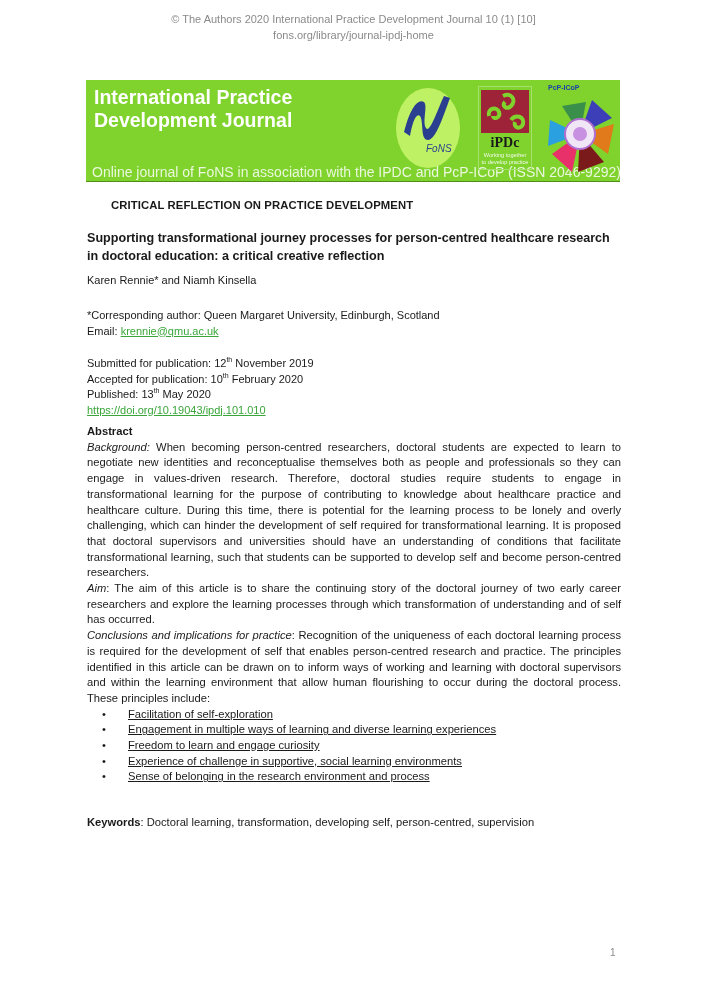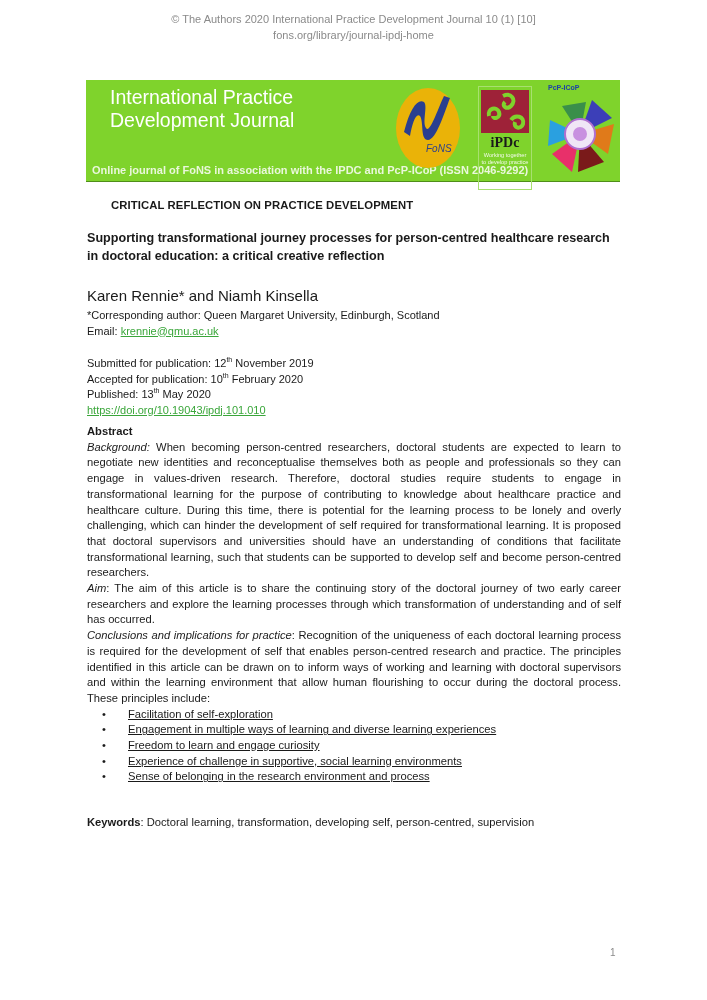--- a/index.html
+++ b/index.html
@@ -3,39 +3,39 @@
   <meta charset="utf-8">
   <style>
     html, body { margin: 0; padding: 0; background: #ffffff; }
     body { width: 707px; height: 1000px; position: relative; overflow: hidden;
            font-family: "Liberation Sans", sans-serif; color: #1a1a1a; }
     .page-header { position: absolute; top: 11px; left: 0; width: 707px; text-align: center;
                    font-size: 11px; line-height: 16px; color: #8a8a8a; }
     .banner { position: absolute; left: 86px; top: 80px; width: 534px; height: 102px;
               background: #7fd32c; border-bottom: 1px solid #4f8f19; box-sizing: border-box; }
     .banner-title { position: absolute; left: 8px; top: 6px; font-size: 19.5px; line-height: 23px;
-                    color: #ffffff; font-weight: normal; margin-left: 16px; }
-    .banner-subtitle { position: absolute; left: 6px; top: 84px; font-size: 11px; color: #eaf7dc; white-space: nowrap; font-weight: bold; }
+                    color: #ffffff; font-weight: bold; }
+    .banner-subtitle { position: absolute; left: 6px; top: 84px; font-size: 14px; color: #eaf7dc; white-space: nowrap; }
     .logo-fons { position: absolute; left: 310px; top: 8px; width: 64px; height: 80px; border-radius: 50%;
-                 background: #eab308; }
+                 background: #bef264; }
     .logo-fons svg { position: absolute; left: 0; top: 0; }
     .logo-fons-text { position: absolute; left: 30px; top: 55px; font-size: 10px; color: #2a3f8f; font-style: italic; }
-    .logo-ipdc { position: absolute; left: 392px; top: 6px; width: 54px; height: 104px;
+    .logo-ipdc { position: absolute; left: 392px; top: 6px; width: 54px; height: 84px;
                  border: 1px solid #a8e070; box-sizing: border-box; }
     .ipdc-sq { position: absolute; left: 2px; top: 3px; width: 48px; height: 43px; background: #9e2238; }
     .ipdc-name { position: absolute; left: 0; top: 48px; width: 52px; text-align: center;
                  font-family: "Liberation Serif", serif; font-weight: bold; font-size: 14px; color: #1a1a1a; }
     .ipdc-tag { position: absolute; left: 0; top: 65px; width: 52px; text-align: center;
                 font-size: 5.6px; line-height: 7px; color: #f2faea; }
     .logo-pcp { position: absolute; left: 456px; top: 4px; width: 76px; height: 92px; }
     .pcp-name { position: absolute; left: 6px; top: 0px; font-size: 7px; font-weight: bold; color: #1d3fa8; }
     .content { position: absolute; left: 87px; width: 534px; }
     .section-label { top: 199px; font-size: 11.3px; font-weight: bold; letter-spacing: 0.1px; margin-left: 24px; }
     .article-title { top: 229px; font-size: 12.6px; line-height: 18px; font-weight: bold; }
-    .authors { top: 287px; font-size: 15px; }
+    .authors { top: 274px; font-size: 11px; }
     .meta { font-size: 11px; line-height: 15.5px; }
     .corr { top: 308px; }
     .dates { top: 356px; }
     a { color: #3aa63a; text-decoration: underline; }
     sup { font-size: 7px; line-height: 0; }
     .abstract { top: 424px; font-size: 11.2px; line-height: 15.7px; text-align: justify; }
     .abstract-head { font-weight: bold; }
     .abstract p { margin: 0; }
     .abstract em { font-style: italic; }
     ul.principles { margin: 0; padding: 0 0 0 41px; list-style: none; text-decoration: underline; }

